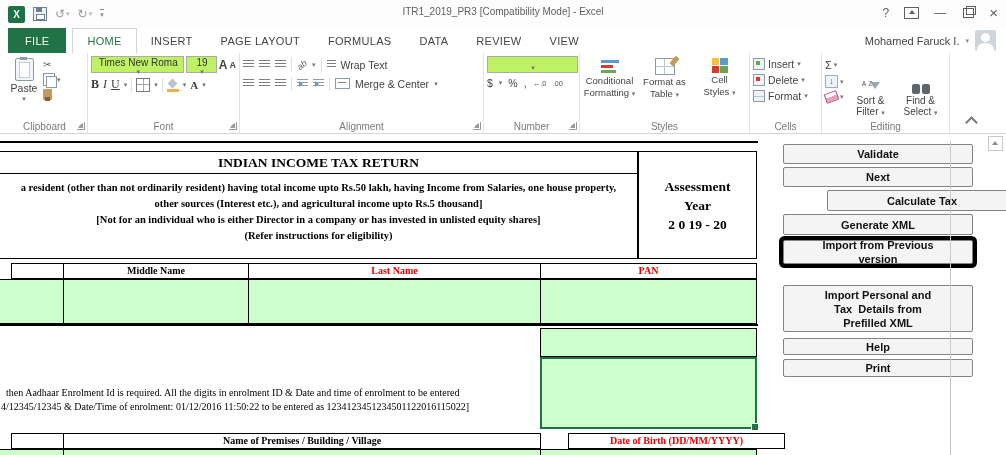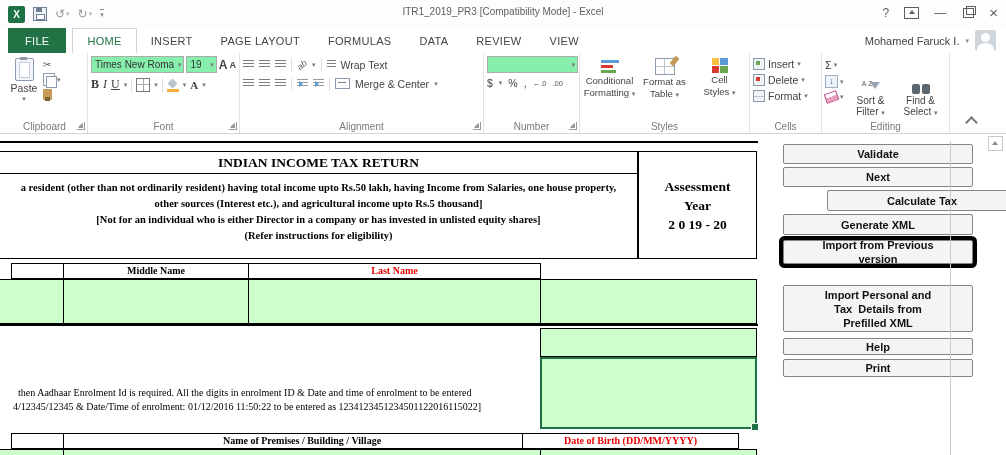--- a/index.html
+++ b/index.html
@@ -52,22 +52,22 @@
   .clipicon::after{content:"";position:absolute;left:3px;top:3px;width:9px;height:14px;background:#fff;border:1px solid #c3ccd6;}
   .pastebig .lbl{font-size:10.5px;color:#444;}
   .clipcol{display:flex;flex-direction:column;gap:3px;padding-top:3px;}
   .copyicon{width:10px;height:11px;border:1px solid #8c9bac;background:#fff;position:relative;}
   .copyicon::before{content:"";position:absolute;left:2px;top:2px;width:9px;height:10px;border:1px solid #8c9bac;background:#fff;}
   .painticon{width:9px;height:11px;background:#c59a58;position:relative;border-radius:1px;}
   .painticon::before{content:"";position:absolute;left:2px;top:8px;width:5px;height:4px;background:#7d6239;}
 
   
   .grp.font{width:152px;}
-  .combo{display:flex;align-items:center;justify-content:space-between;border:1px solid #ababab;background:#86efac;
-         height:15px;font-size:10px;color:#333;padding:0 2px 0 3px;}
+  .combo{display:flex;align-items:center;justify-content:space-between;border:1px solid #ababab;background:#bef264;
+         height:15px;font-size:10px;color:#333;padding:0 2px 0 3px;flex-direction:column;}
   .fontrow1{display:flex;gap:2px;align-items:center;}
   .fontrow2{display:flex;gap:4px;align-items:center;margin-top:4px;font-family:"Liberation Serif",serif;color:#3c3c3c;}
   .fname{width:96px;}
   .fsize{width:26px;}
   .bigA{font-size:12px;font-weight:bold;color:#444;}
   .smallA{font-size:9px;font-weight:bold;color:#444;}
   .bchar{font-weight:bold;font-size:12px;}
   .ichar{font-style:italic;font-size:12px;}
   .uchar{text-decoration:underline;font-size:12px;}
   .bordericon{width:12px;height:12px;border:1px solid #777;
@@ -148,21 +148,21 @@
   .formtitle{height:21px;line-height:21px;text-align:center;font-weight:bold;font-size:13.5px;border-bottom:1px solid #000;}
   .elig{padding-top:6px;text-align:center;font-weight:bold;font-size:10.5px;line-height:16px;}
   .elig div{white-space:nowrap;}
   .aybox{left:638px;top:17px;width:119px;height:108px;border:1px solid #000;display:flex;flex-direction:column;
          align-items:center;justify-content:center;font-weight:bold;font-size:13.5px;line-height:19px;text-align:center;}
   .hcell{height:16px;border:1px solid #000;font-weight:bold;font-size:10px;line-height:14px;text-align:center;background:#fff;}
   .red{color:#e80000;}
   .gcell{background:#ccffcc;border:1px solid #000;}
   .selcell{background:#ccffcc;border:2px solid #1f7244;}
   .fillhandle{position:absolute;right:-4px;bottom:-4px;width:6px;height:6px;background:#1f7244;border:1px solid #fff;}
-  .aadhaar{left:0;top:252px;width:545px;font-size:10px;line-height:13.5px;color:#000;margin-left:12px;}
+  .aadhaar{left:0;top:252px;width:545px;font-size:10px;line-height:13.5px;color:#000;}
   .aadhaar .l1{margin-left:6px;}
   .aadhaar .l2{margin-left:1px;}
   .sbtn{left:783px;width:190px;background:#f4f4f4;border:1px solid #848484;border-radius:2px;
         display:flex;flex-direction:column;align-items:center;justify-content:center;
         font-family:"Liberation Sans",sans-serif;font-weight:bold;font-size:11px;color:#111;line-height:14px;text-align:center;}
   .sbtn span{white-space:pre;}
   .hl{box-shadow:0 0 0 4px #000;}
   .sheetline{left:950px;top:7px;width:1px;height:315px;background:#c9c9c9;}
   .scrollup{left:988px;top:2px;width:13px;height:13px;border:1px solid #c9c9c9;position:absolute;}
   .scrollup::after{content:"";position:absolute;left:3px;top:4px;border:3px solid transparent;border-bottom:4px solid #8a8a8a;border-top:none;}
@@ -408,40 +408,41 @@
 
     <div class="abs aybox">
       <div>Assessment</div>
       <div>Year</div>
       <div>2 0 19 - 20</div>
     </div>
 
     <div class="abs hcell" style="left:11px;top:129px;width:53px;"></div>
     <div class="abs hcell" style="left:63px;top:129px;width:186px;">Middle Name</div>
     <div class="abs hcell red" style="left:248px;top:129px;width:293px;">Last Name</div>
+    <div class="abs hcell red" style="left:540px;top:129px;width:217px;">PAN</div>
 
     <div class="abs gcell" style="left:0;top:145px;width:64px;height:45px;border-left:none;"></div>
     <div class="abs gcell" style="left:63px;top:145px;width:186px;height:45px;"></div>
     <div class="abs gcell" style="left:248px;top:145px;width:293px;height:45px;"></div>
     <div class="abs gcell" style="left:540px;top:145px;width:217px;height:45px;"></div>
     <div class="abs blk" style="left:0;top:190px;width:758px;height:2px;"></div>
 
     <div class="abs gcell" style="left:540px;top:194px;width:217px;height:29px;"></div>
     <div class="abs selcell" style="left:540px;top:223px;width:217px;height:72px;">
       <span class="fillhandle"></span>
     </div>
 
     <div class="abs aadhaar">
       <div class="l1">then Aadhaar Enrolment Id is required. All the digits in enrolment ID &amp; Date and time of enrolment to be entered</div>
       <div class="l2">4/12345/12345 &amp; Date/Time of enrolment: 01/12/2016 11:50:22 to be entered as 1234123451234501122016115022]</div>
     </div>
 
     <div class="abs hcell" style="left:11px;top:299px;width:53px;"></div>
     <div class="abs hcell" style="left:63px;top:299px;width:478px;">Name of Premises / Building / Village</div>
-    <div class="abs hcell red" style="left:522px;top:299px;width:217px;">Date of Birth (DD/MM/YYYY)</div>
+    <div class="abs hcell red" style="left:568px;top:299px;width:217px;">Date of Birth (DD/MM/YYYY)</div>
 
     <div class="abs gcell" style="left:0;top:315px;width:64px;height:10px;border-left:none;"></div>
     <div class="abs gcell" style="left:63px;top:315px;width:478px;height:10px;"></div>
     <div class="abs gcell" style="left:540px;top:315px;width:217px;height:10px;"></div>
 
     <div class="abs sbtn" style="top:10px;height:20px;">
         <span>Validate</span>
       </div>
     <div class="abs sbtn" style="top:33px;height:20px;">
         <span>Next</span>

